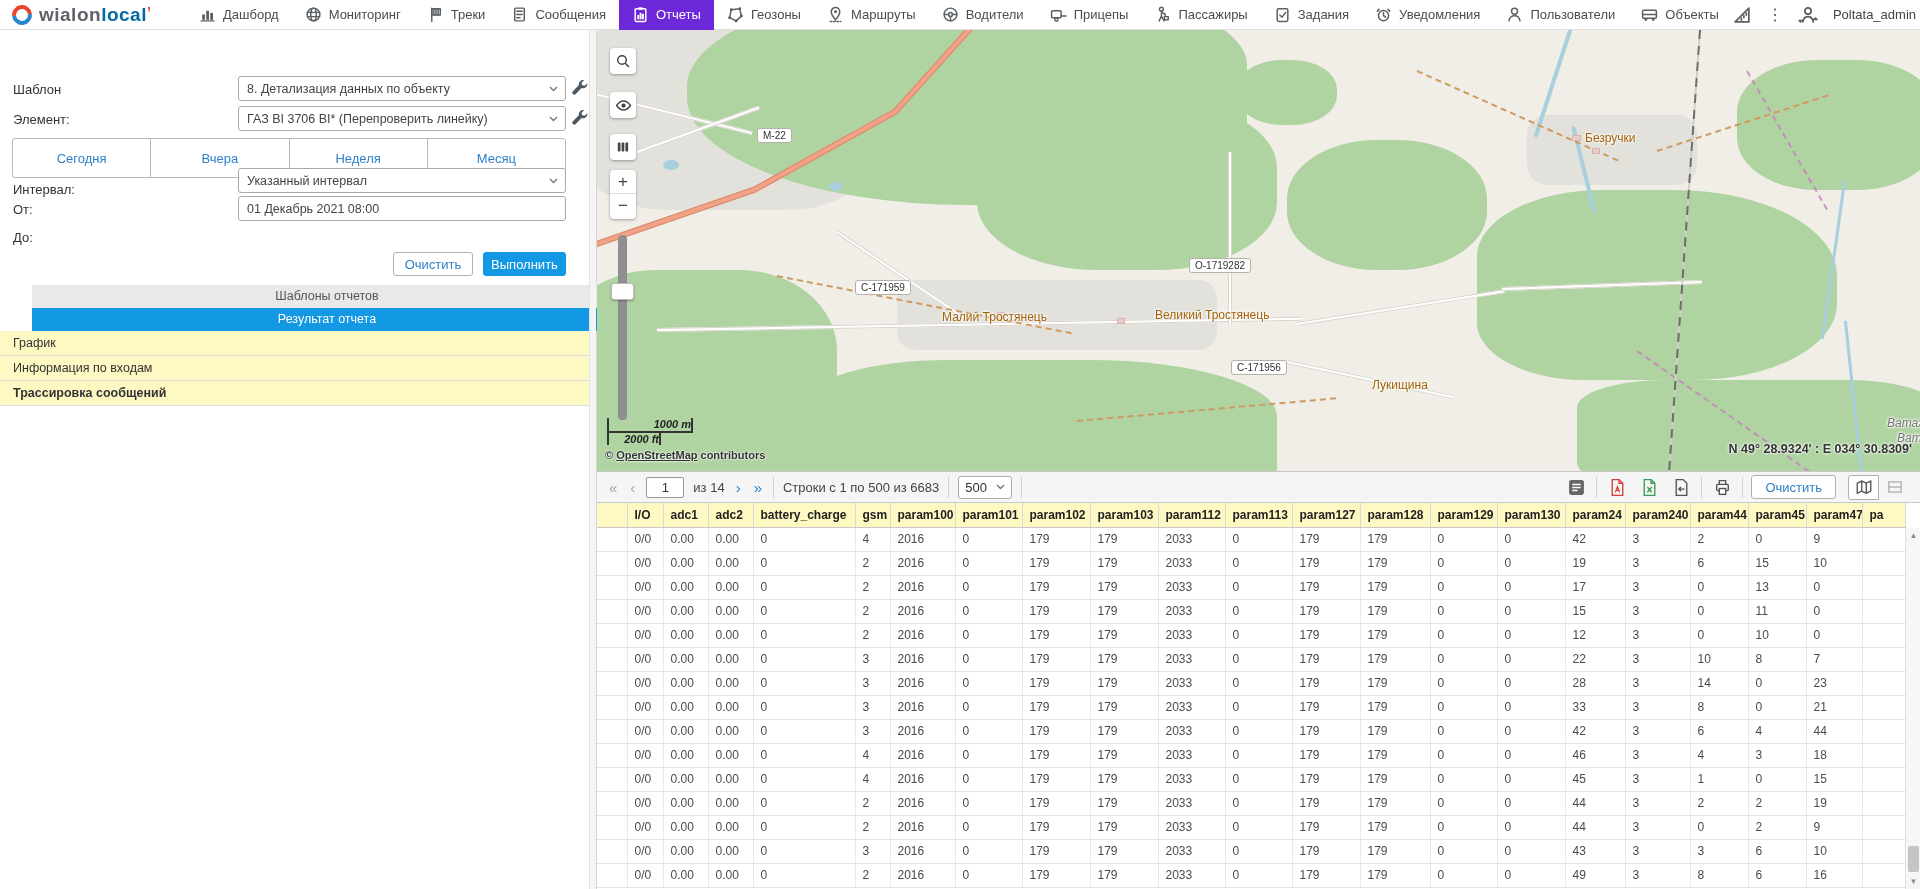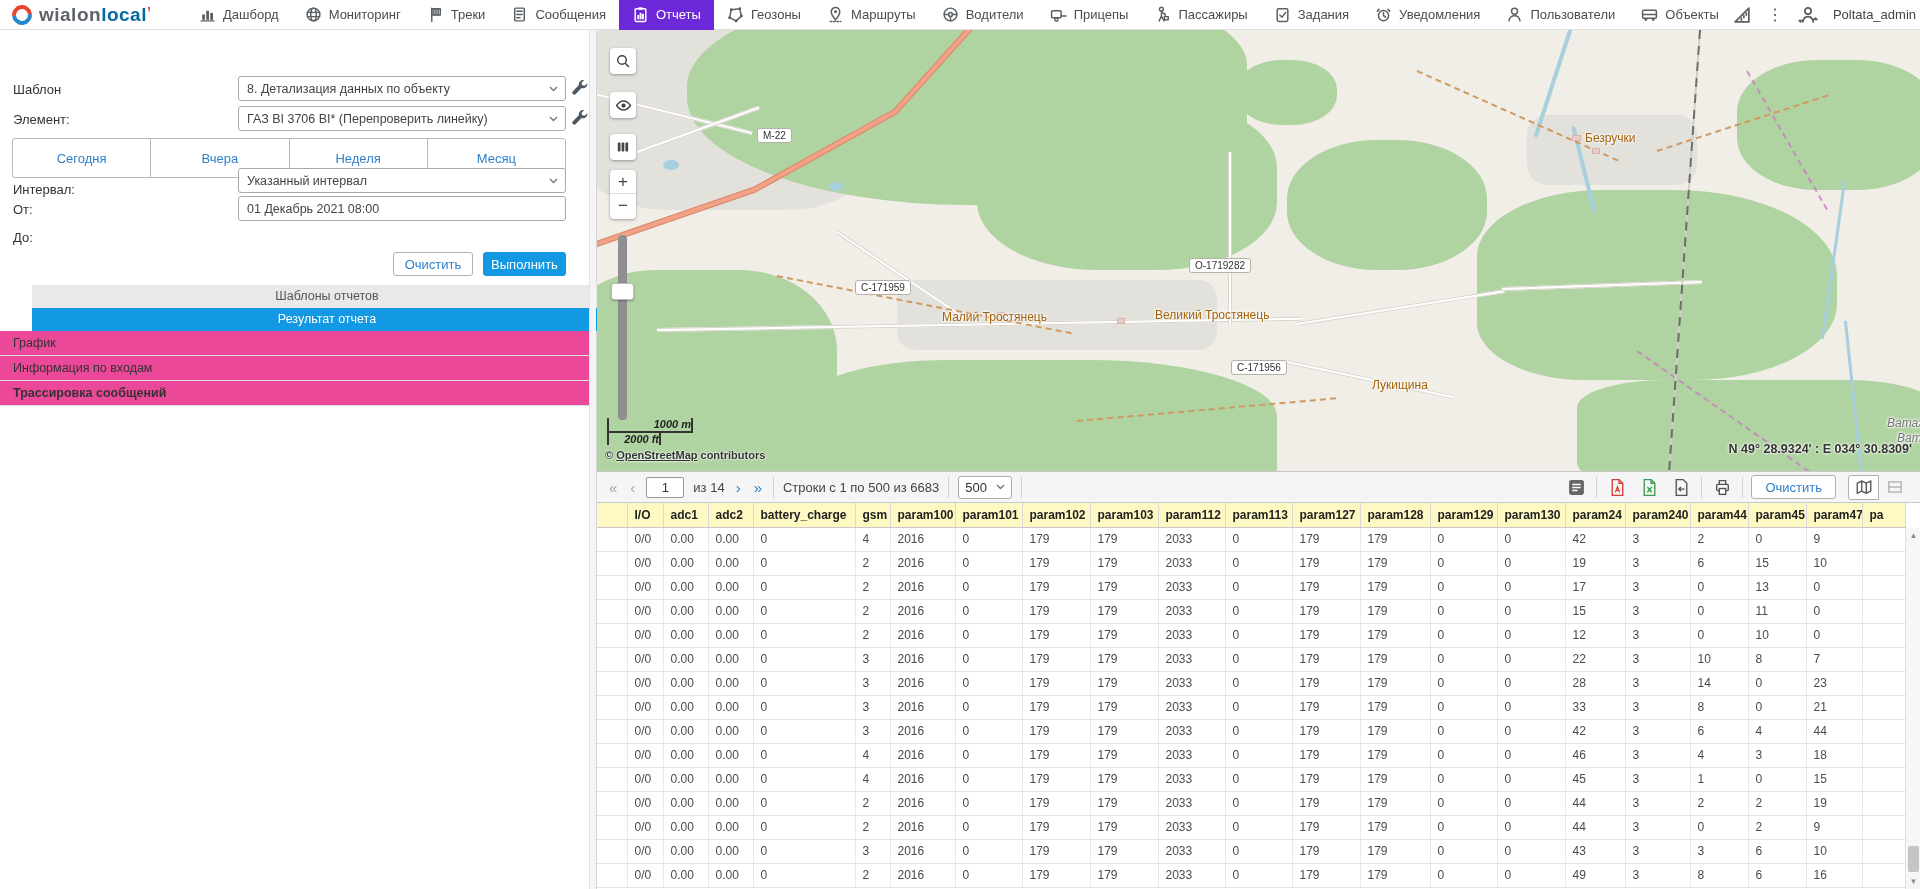--- a/index.html
+++ b/index.html
@@ -35,21 +35,21 @@
   .wrench { position:absolute; left:571px; width:18px; height:18px; cursor:pointer; }
   .quick { position:absolute; left:12px; top:108px; width:554px; height:40px; display:flex; }
   .quick button { flex:1; background:#fff; border:1px solid #b9b9b9; margin-left:-1px; color:#2f80c8; font-size:13px; font-family:inherit; cursor:pointer; }
   .quick button:first-child { margin-left:0; border-radius:3px 0 0 3px; }
   .quick button:last-child { border-radius:0 3px 3px 0; }
   .btn-clear { position:absolute; left:393px; top:222px; width:80px; height:24px; background:#fff; border:1px solid #b0b0b0; border-radius:3px; color:#2f80c8; font-size:13px; font-family:inherit; cursor:pointer; }
   .btn-exec { position:absolute; left:483px; top:222px; width:83px; height:24px; background:#1398e3; border:1px solid #1398e3; border-radius:3px; color:#fff; font-size:13px; font-family:inherit; cursor:pointer; }
   .sec-head { position:absolute; left:0; width:590px; height:23px; line-height:23px; text-align:center; font-size:12.5px; cursor:pointer;margin-left:32px; }
   .sec-templates { top:255px; background:#e9e9e9; color:#555; }
   .sec-result { top:278px; background:#1398e3; color:#fff; }
-  .res-item { position:absolute; left:0; width:590px; height:25px; line-height:25px; padding-left:13px; font-size:12.5px; color:#333; border-bottom:1px solid #dcdcdc; cursor:pointer; background:#ec4899; }
+  .res-item { position:absolute; left:0; width:590px; height:25px; line-height:25px; padding-left:13px; font-size:12.5px; color:#333; border-bottom:1px solid #dcdcdc; cursor:pointer; background:#fef9c3; }
   .res-item.bold { font-weight:bold; }
 
   
   .map { position:absolute; left:597px; top:30px; width:1323px; height:441px; background:#f0eee6; overflow:hidden; cursor:grab; }
   .shape { position:absolute; }
   .forest { background:#b0d3a2; }
   .resid { background:#e3e1dc; }
   .water { background:#a7cfdd; border-radius:50%; }
   .bld { background:#e9ccc6; border:1px solid #d9b2ab; }
   .road-w { height:4px; background:#fff; border-top:1px solid #d9d5cc; border-bottom:1px solid #d9d5cc; transform-origin:left center; }

